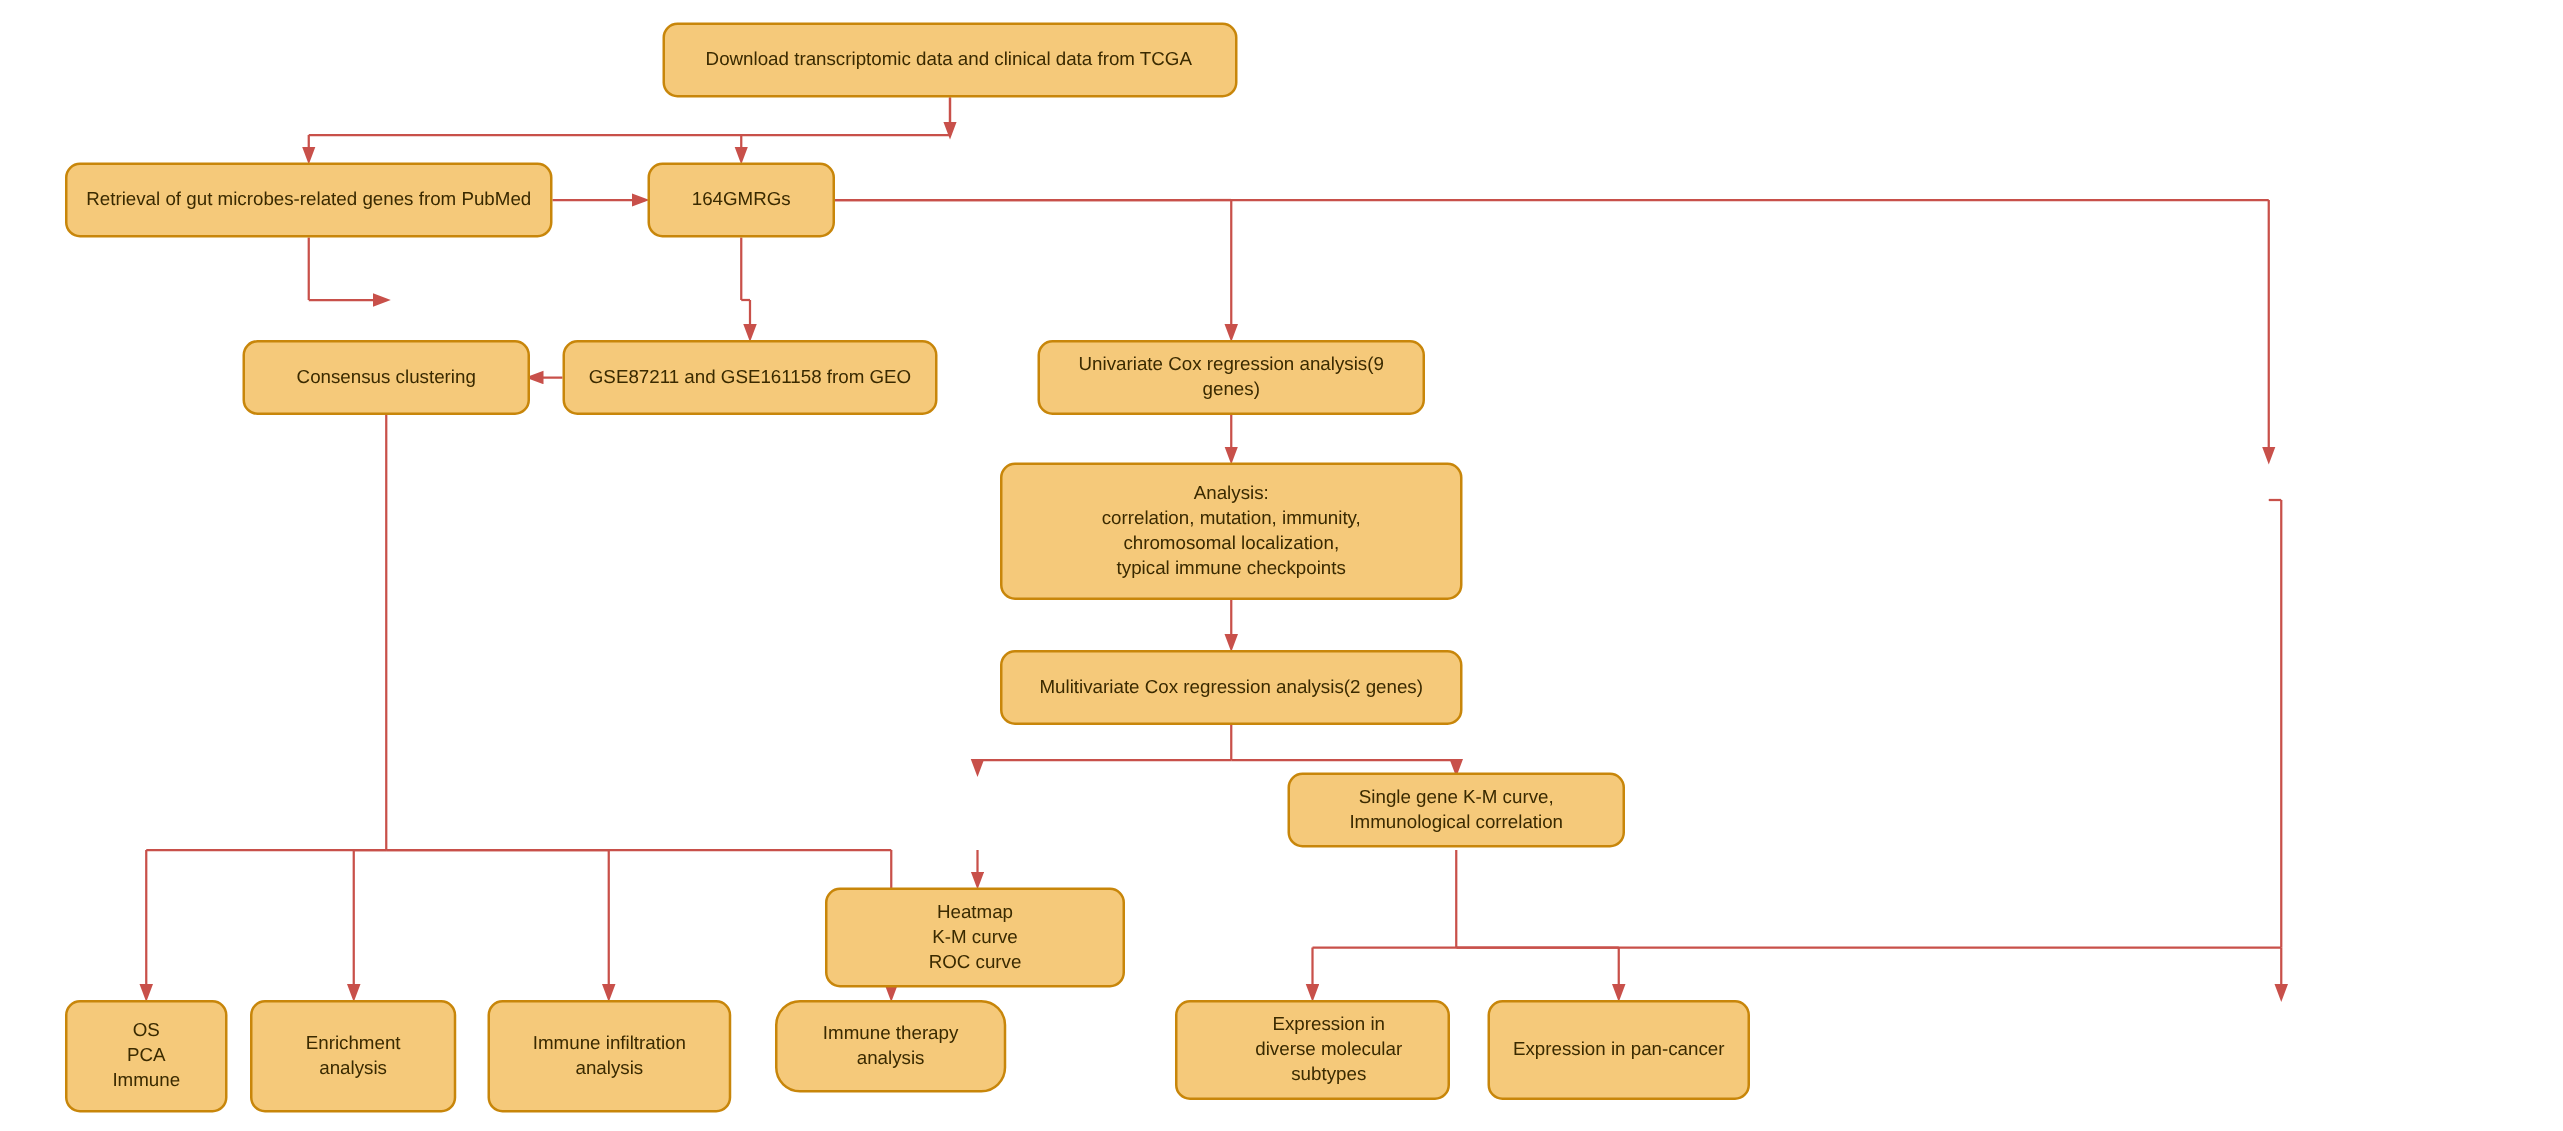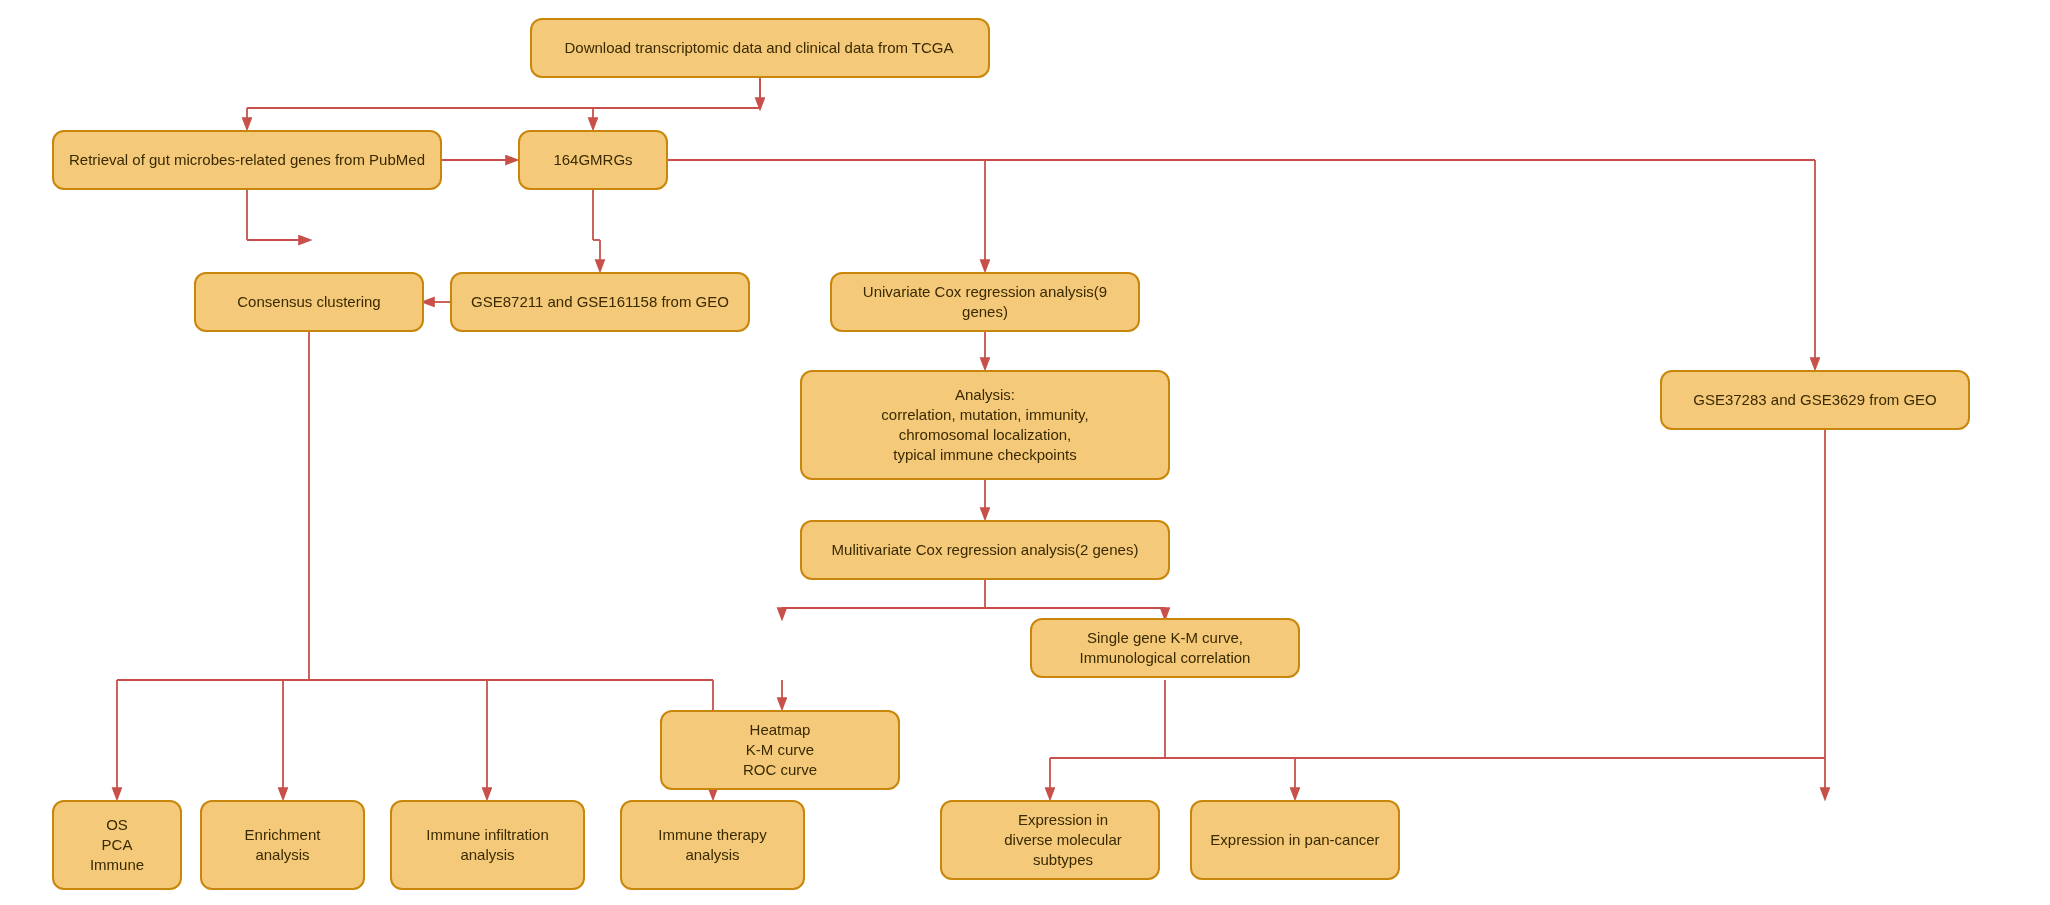--- a/index.html
+++ b/index.html
@@ -134,26 +134,25 @@
   <div class="box" style="left:450px;top:272px;width:300px;height:60px;">GSE87211 and GSE161158 from GEO</div>
   <div class="box" style="left:194px;top:272px;width:230px;height:60px;">Consensus clustering</div>
   <div class="box" style="left:830px;top:272px;width:310px;height:60px;">Univariate Cox regression analysis(9 genes)</div>
   <div class="box" style="left:800px;top:370px;width:370px;height:110px;white-space:pre-line;">Analysis:
 correlation, mutation, immunity,
 chromosomal localization,
 typical immune checkpoints</div>
   <div class="box" style="left:800px;top:520px;width:370px;height:60px;">Mulitivariate Cox regression analysis(2 genes)</div>
   <div class="box" style="left:1030px;top:618px;width:270px;height:60px;white-space:pre-line;">Single gene K-M curve,
 Immunological correlation</div>
-  <div class="box" style="left:1660px;top:370px;width:310px;height:60px;">GSE37283 and GSE3629 from GEO</div>
   <div class="box" style="left:52px;top:800px;width:130px;height:90px;white-space:pre-line;">OS
 PCA
 Immune</div>
   <div class="box" style="left:200px;top:800px;width:165px;height:90px;">Enrichment analysis</div>
   <div class="box" style="left:390px;top:800px;width:195px;height:90px;">Immune infiltration analysis</div>
-  <div class="box" style="left:620px;top:800px;width:185px;height:90px;">Immune therapy analysis</div>
+  <div class="box" style="left:620px;top:800px;width:185px;height:74px;border-radius:20px;">Immune therapy analysis</div>
   <div class="box" style="left:660px;top:710px;width:240px;height:80px;white-space:pre-line;">Heatmap
 K-M curve
 ROC curve</div>
   <div class="box" style="left:940px;top:800px;width:220px;height:80px;white-space:pre-line;padding-left:40px;">Expression in
 diverse molecular subtypes</div>
   <div class="box" style="left:1190px;top:800px;width:210px;height:80px;">Expression in pan-cancer</div>
 </div>
 
 </body></html>

